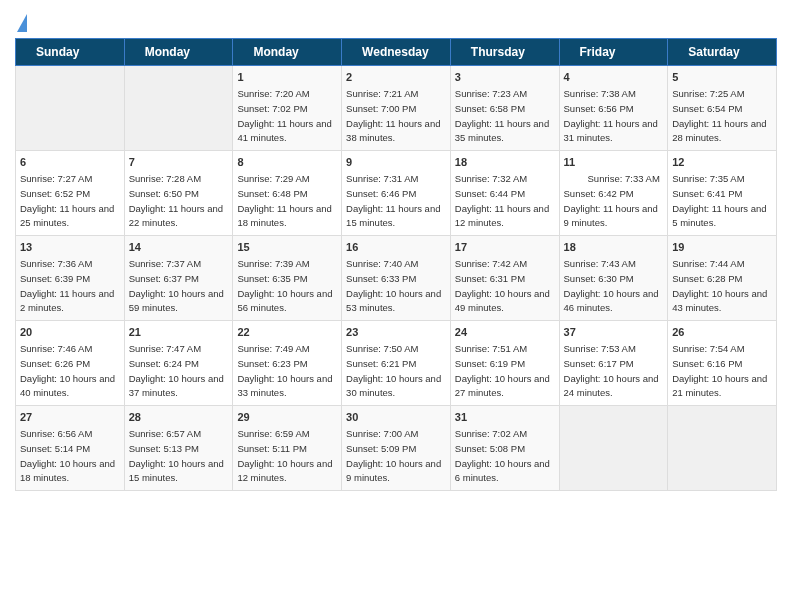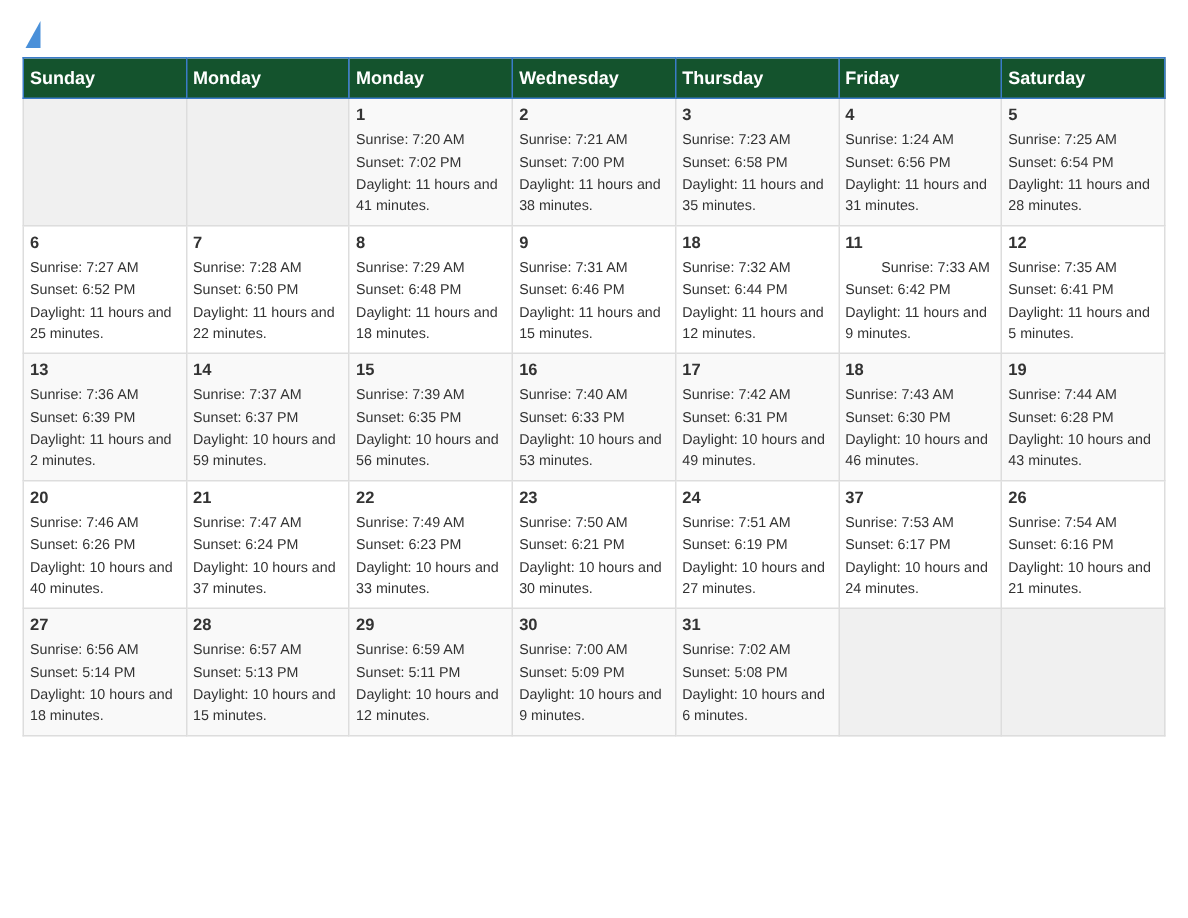--- a/index.html
+++ b/index.html
@@ -57,23 +57,23 @@
       font-size: 14px;
       color: #555;
       margin-top: 2px;
     }
     table {
       width: 100%;
       border-collapse: collapse;
       font-size: 10.5px;
     }
     thead th {
-      background-color: #14532d;
+      background-color: #0c4a6e;
       color: #fff;
-      padding: 6px 4px;
+      padding: 6px 20px;
       text-align: left;
       font-size: 12px;
       font-weight: bold;
       border: 1px solid #3a7bc8;
     }
     tbody td {
       border: 1px solid #ddd;
       vertical-align: top;
       padding: 4px 4px;
       min-height: 70px;
@@ -137,21 +137,21 @@
         <td class="empty-cell"></td>
         <td><span class="day-number">1</span><span class="day-info" style="white-space: pre-line;">Sunrise: 7:20 AM
 Sunset: 7:02 PM
 Daylight: 11 hours and 41 minutes.</span></td>
         <td><span class="day-number">2</span><span class="day-info" style="white-space: pre-line;">Sunrise: 7:21 AM
 Sunset: 7:00 PM
 Daylight: 11 hours and 38 minutes.</span></td>
         <td><span class="day-number">3</span><span class="day-info" style="white-space: pre-line; margin-top: 24px;">Sunrise: 7:23 AM
 Sunset: 6:58 PM
 Daylight: 11 hours and 35 minutes.</span></td>
-        <td><span class="day-number">4</span><span class="day-info" style="white-space: pre-line;">Sunrise: 1:24 AM
+        <td><span class="day-number">4</span><span class="day-info" style="white-space: pre-line;">Sunrise: 7:38 AM
 Sunset: 6:56 PM
 Daylight: 11 hours and 31 minutes.</span></td>
         <td><span class="day-number">5</span><span class="day-info" style="white-space: pre-line;">Sunrise: 7:25 AM
 Sunset: 6:54 PM
 Daylight: 11 hours and 28 minutes.</span></td>
       </tr>
       <tr>
         <td><span class="day-number">6</span><span class="day-info" style="white-space: pre-line;">Sunrise: 7:27 AM
 Sunset: 6:52 PM
 Daylight: 11 hours and 25 minutes.</span></td>

